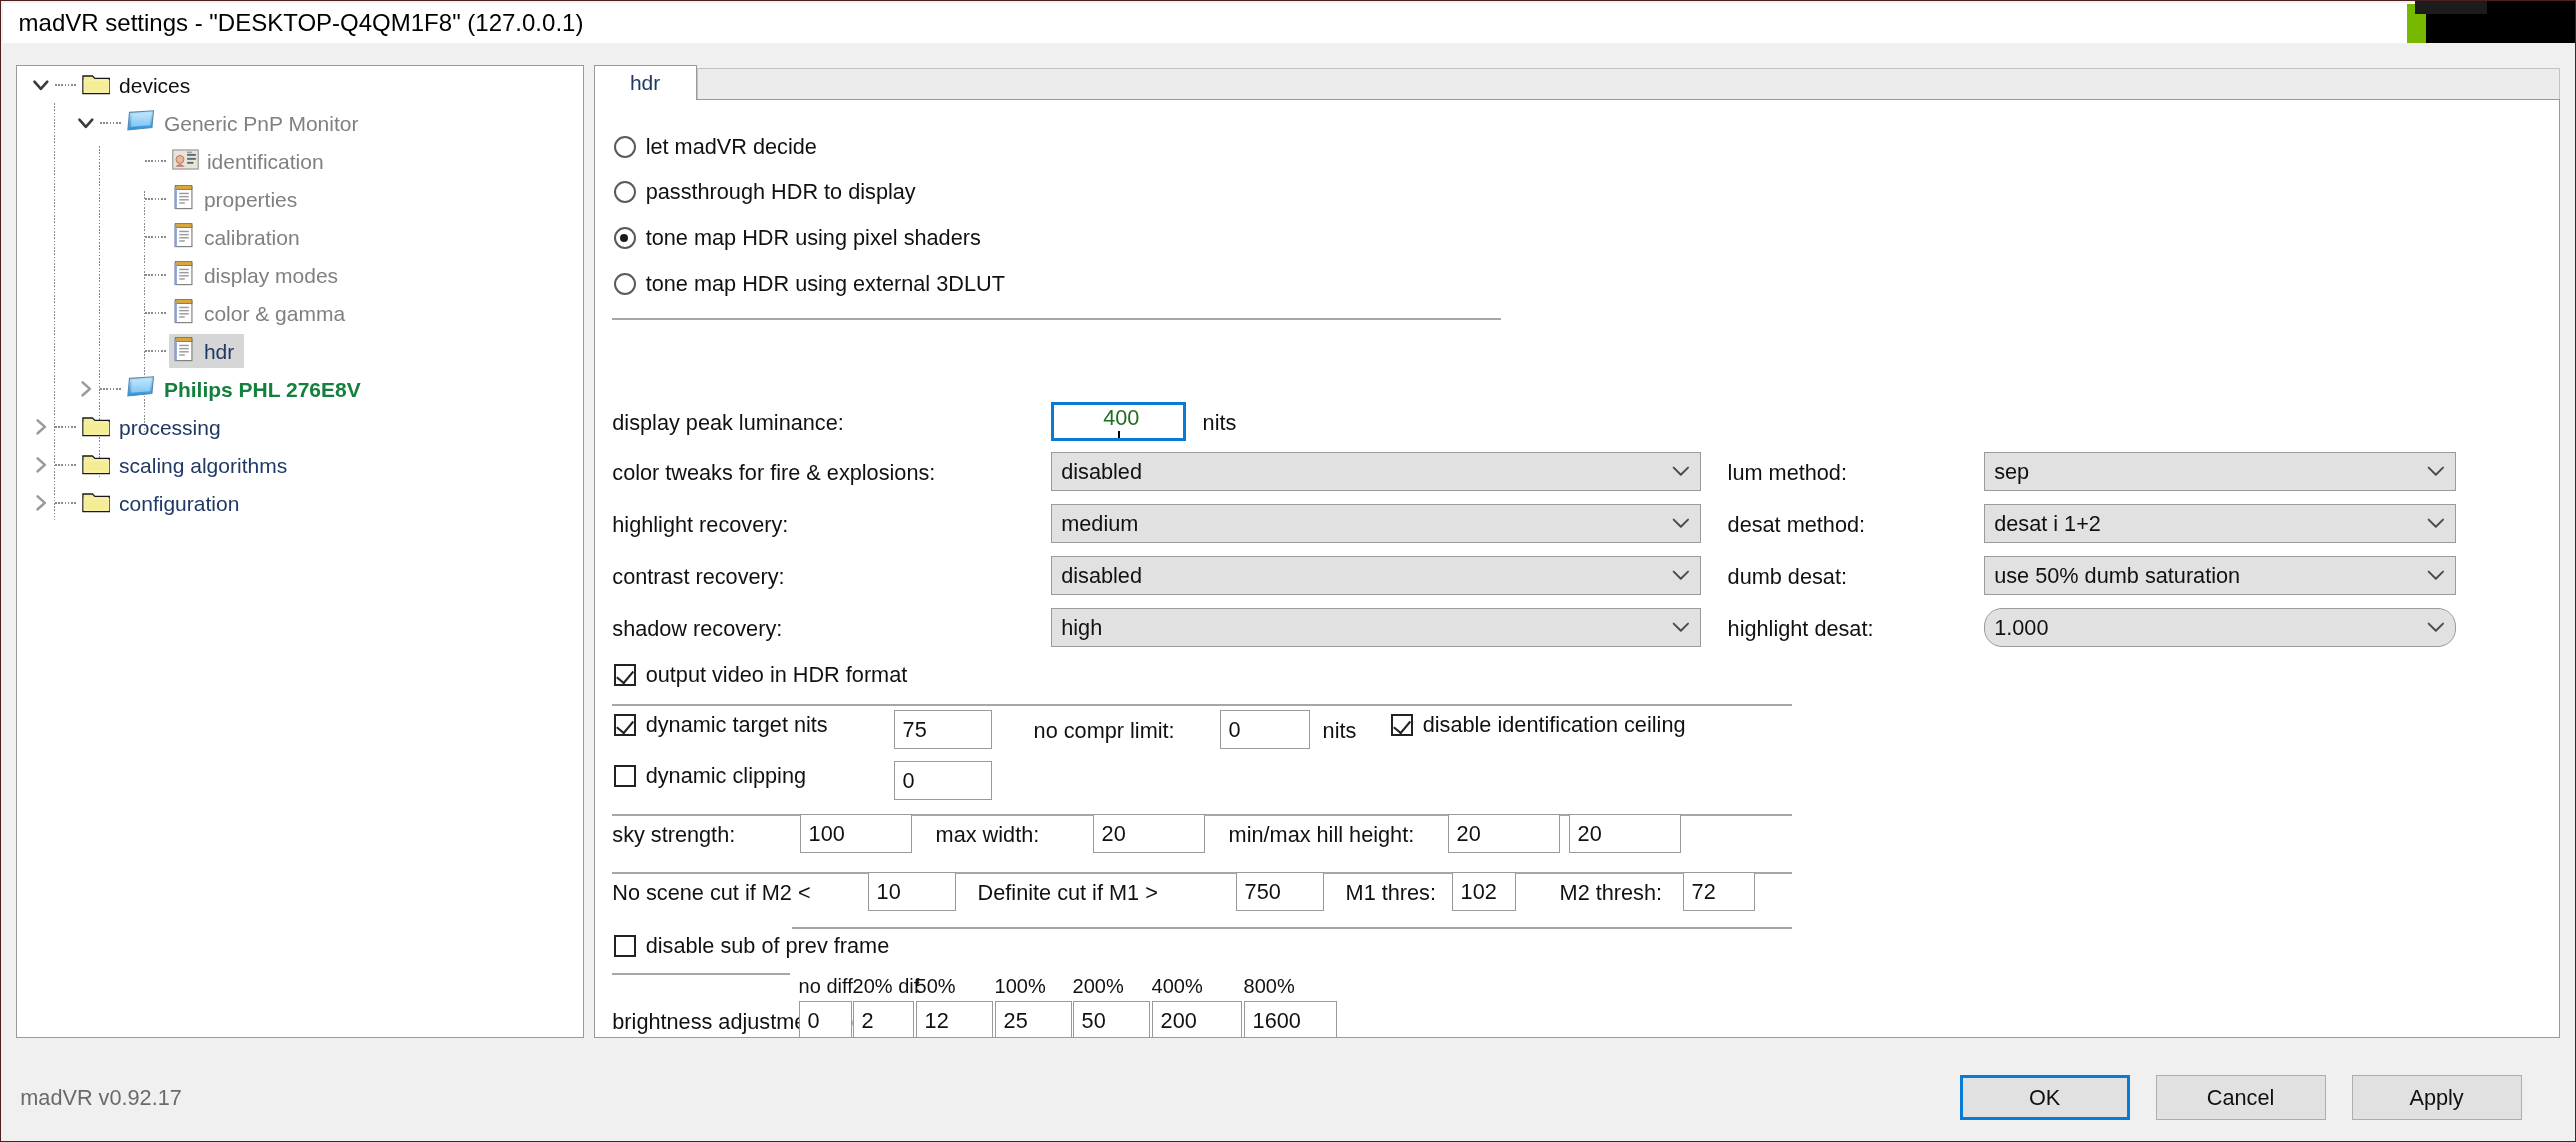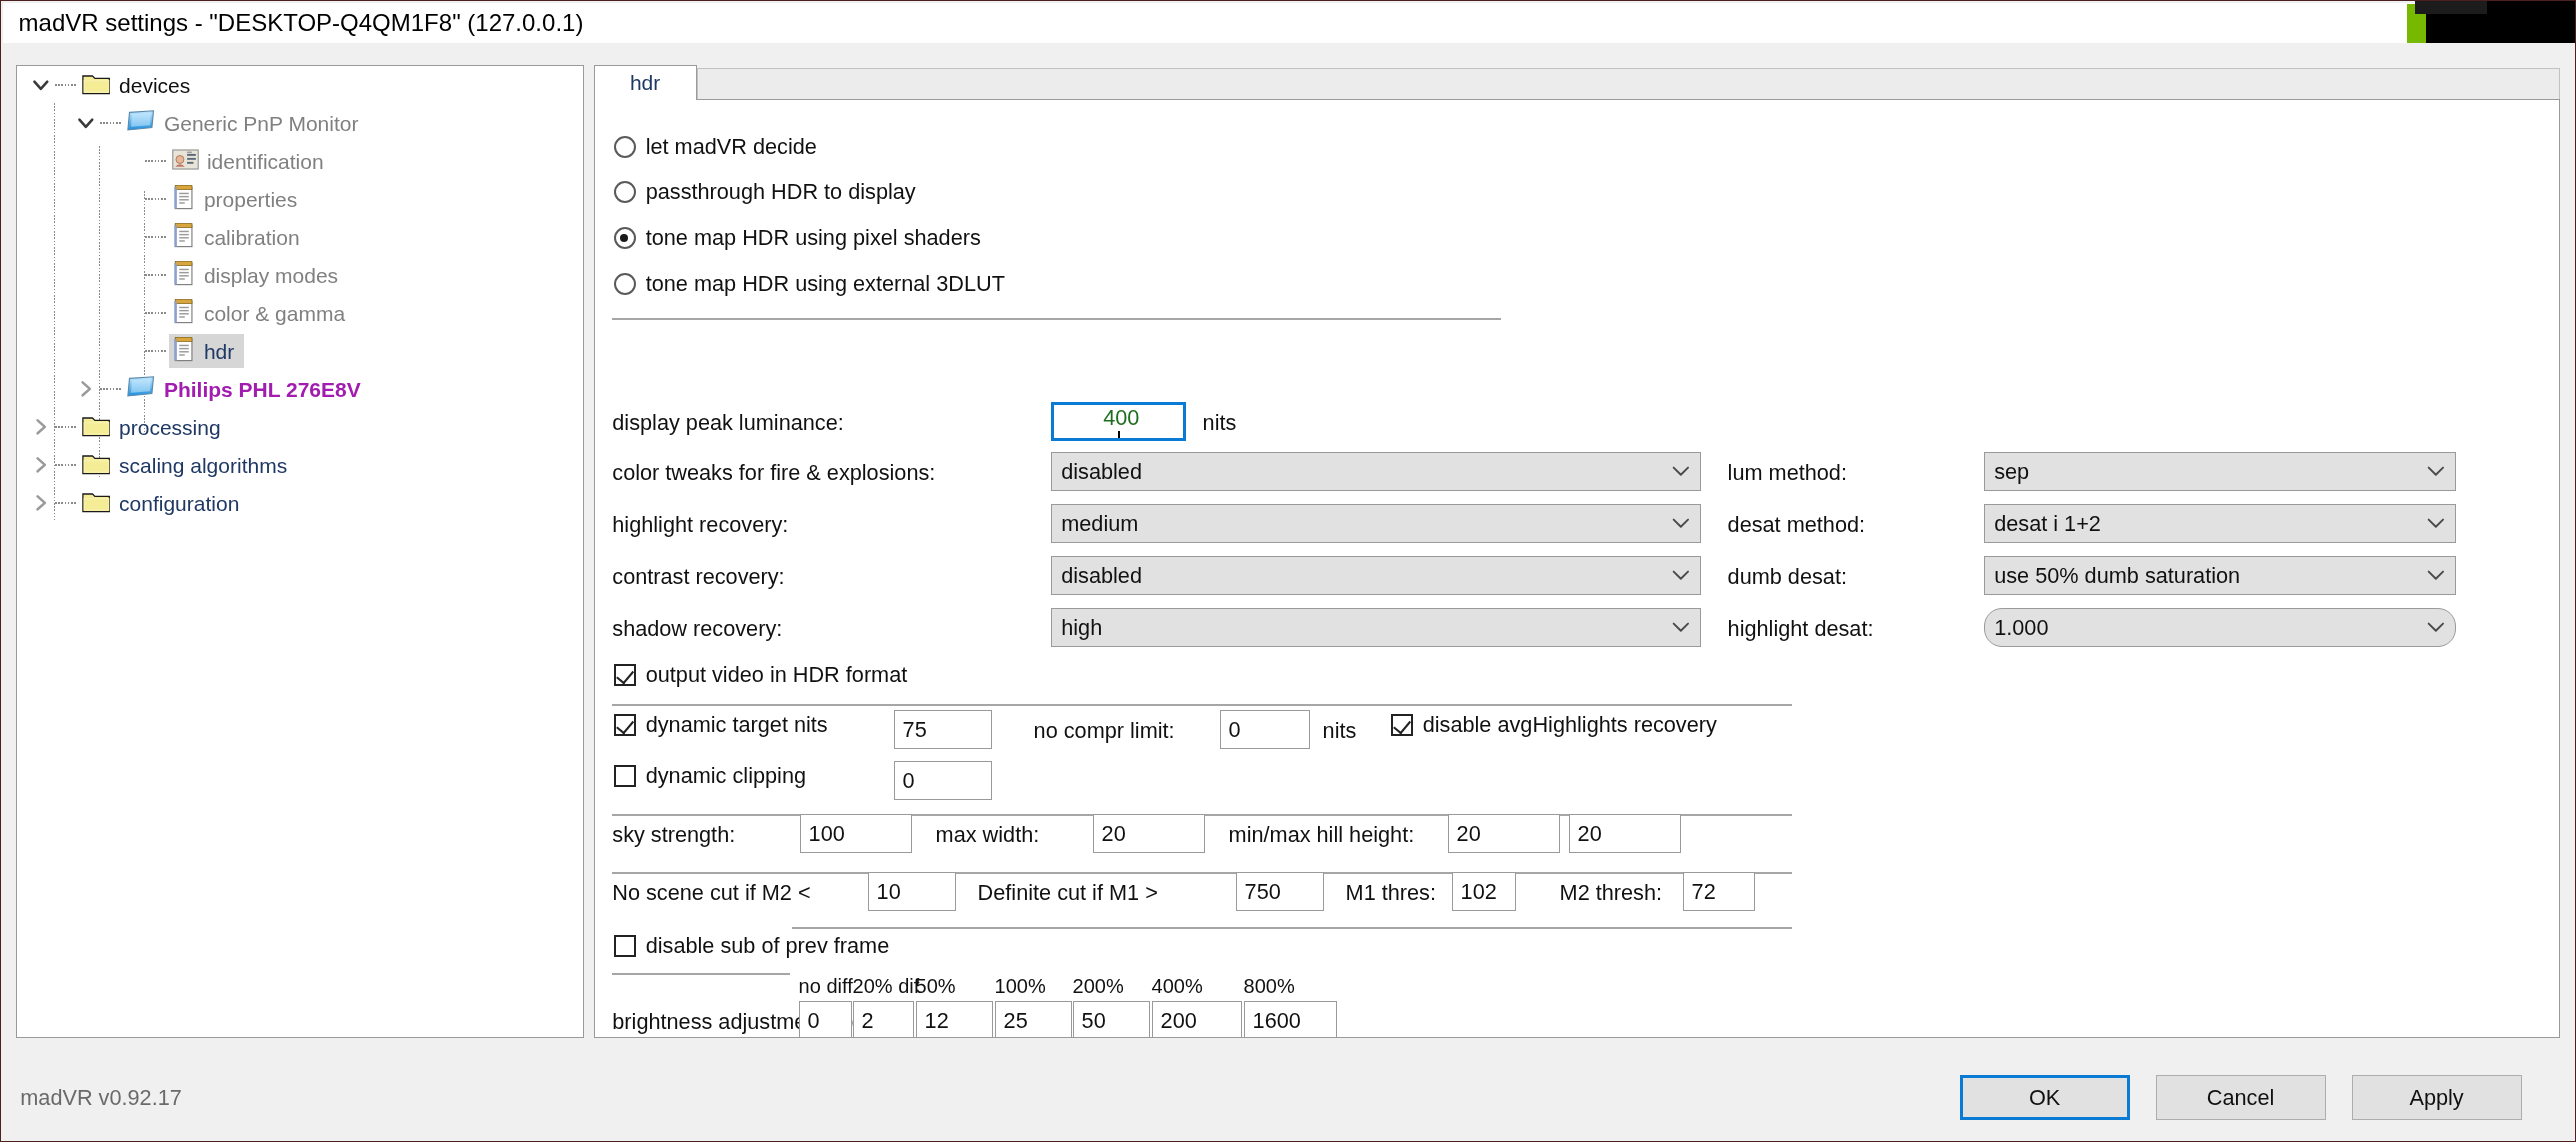--- a/index.html
+++ b/index.html
@@ -68,21 +68,21 @@
     margin-right:1.6px;
   }
   .vline{
     position:absolute;width:1.6px;top:0;bottom:0;
     background-image:repeating-linear-gradient(to bottom,#8a8a8a 0 1.6px,transparent 1.6px 3.2px);
   }
   .sel-bg{background:#d6d6d6;}
   .lbl-gray{color:#808080;}
   .lbl-blue{color:#1f3864;}
   .lbl-black{color:#101010;}
-  .lbl-bold{font-weight:bold;color:#a21caf;}
+  .lbl-bold{font-weight:bold;color:#15803d;}
 
   
   #tab-area{
     position:absolute;left:591px;top:21px;right:13px;height:973px;
   }
   #tab-strip{
     position:absolute;left:0;top:0;height:35px;right:0;
   }
   #tab-hdr{
     position:absolute;left:0;top:0;width:103px;height:35px;
@@ -526,21 +526,21 @@
           <div class="tbox" style="left:299px;top:610px;width:98px;">
             <span class="tv">75</span>
           </div>
           <div class="lab" style="left:439px;top:618px;">no compr limit:</div>
           <div class="tbox" style="left:625px;top:610px;width:90px;">
             <span class="tv">0</span>
           </div>
           <div class="lab" style="left:728px;top:618px;">nits</div>
           <div class="cbrow" style="left:796px;top:612px;">
             <span class="cbox on"></span>
-            <span class="t">disable avgHighlights recovery</span>
+            <span class="t">disable identification ceiling</span>
           </div>
           <div class="cbrow" style="left:19px;top:663px;">
             <span class="cbox"></span>
             <span class="t">dynamic clipping</span>
           </div>
           <div class="tbox" style="left:299px;top:661px;width:98px;">
             <span class="tv">0</span>
           </div>
           <div class="hr" style="left:17.7px;top:714px;width:1180px;"></div>
           <div class="lab" style="left:17.7px;top:722px;">sky strength:</div>

